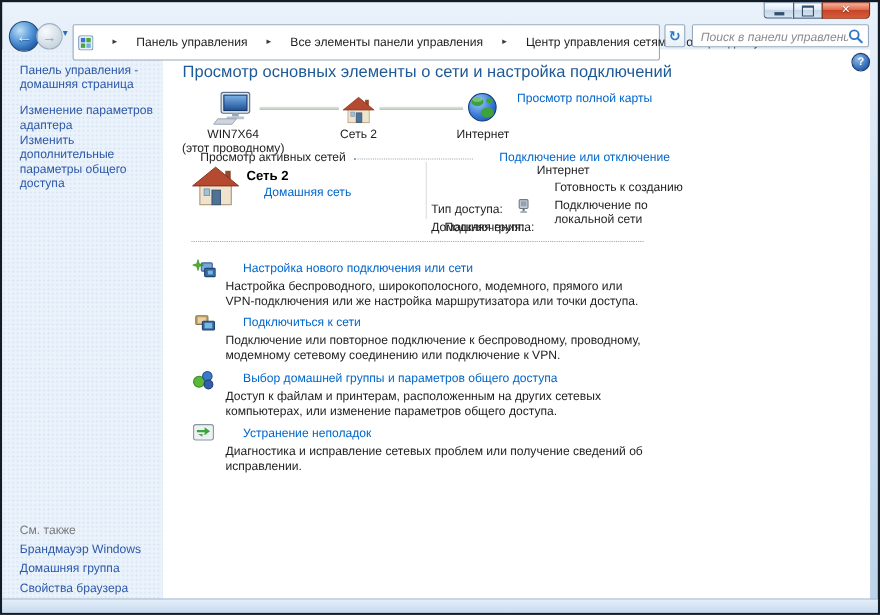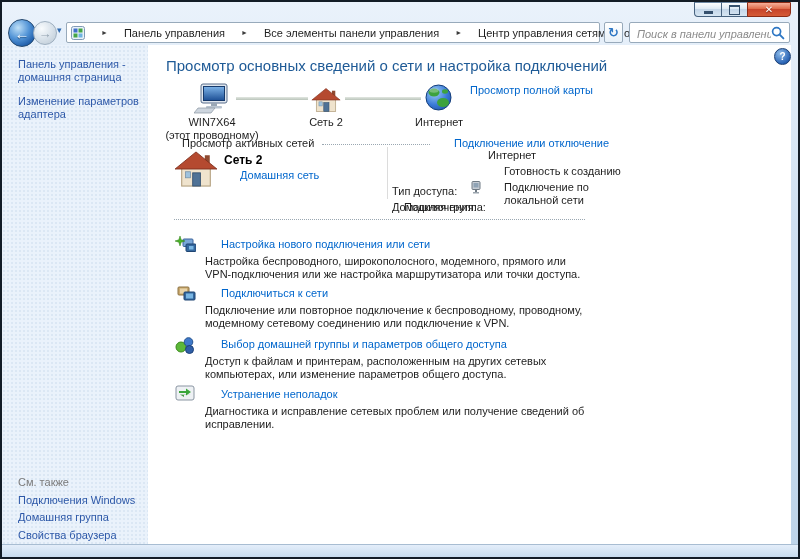--- a/index.html
+++ b/index.html
@@ -21,21 +21,21 @@
   .glyph-max{display:block;width:9px;height:7px;border:1px solid #35506d;border-top-width:2px;background:transparent;}
   
   .navbtn{position:absolute;border-radius:50%;display:flex;align-items:center;justify-content:center;z-index:20;}
   .back{left:8px;top:19px;width:26px;height:26px;border:1px solid #23486f;
         background:radial-gradient(circle at 35% 30%,#bfe0f7,#5193d6 45%,#1f5ca8 78%,#16477f);
         color:#fff;font-size:15px;font-weight:bold;text-shadow:0 1px 1px #123c66;}
   .fwd{left:33px;top:21px;width:22px;height:22px;border:1px solid #9fb0c0;
         background:radial-gradient(circle at 35% 30%,#f8fbfd,#d5dfe8 55%,#bac7d3);
         color:#95a4b1;font-size:13px;font-weight:bold;}
   .caret-sm{position:absolute;left:57px;top:25px;font-size:9px;color:#2f6ab0;z-index:20;}
-  .crumb-bar{position:absolute;left:66px;top:22px;width:534px;height:21px;background:#fff;
+  .crumb-bar{position:absolute;left:66px;top:22px;width:534px;height:33px;background:#fff;
         border:1px solid #98aabb;border-radius:2px;box-sizing:border-box;display:flex;
         align-items:center;padding:0 4px;z-index:20;gap:10px;}
   .crumb-sep{font-size:7px;color:#3c3c3c;margin:0 6px;}
   .crumb{font-size:11px;color:#1e1e1e;white-space:nowrap;}
   .crumb-caret{margin-left:auto;font-size:9px;color:#4a78ad;padding:0 3px;}
   .refresh-btn{position:absolute;left:604px;top:22px;width:19px;height:21px;box-sizing:border-box;
         background:linear-gradient(#fff,#e8f1f9);border:1px solid #98aabb;border-radius:2px;
         display:flex;align-items:center;justify-content:center;color:#2e77c4;
         font-size:13px;font-weight:bold;z-index:20;}
   .search-box{position:absolute;left:629px;top:22px;width:161px;height:21px;background:#fff;
@@ -131,28 +131,29 @@
       <svg width="14" height="14" viewBox="0 0 14 14">
         <circle cx="5.6" cy="5.6" r="4" fill="none" stroke="#2e77c4" stroke-width="1.7"></circle>
         <line x1="8.7" y1="8.7" x2="12.4" y2="12.4" stroke="#2e77c4" stroke-width="1.9" stroke-linecap="round"></line>
       </svg>
     </span>
   </div>
 
   <div class="sidebar">
     <div class="side-link" style="top:13px;">Панель управления - домашняя страница</div>
     <div class="side-link" style="top:50px;">Изменение параметров адаптера</div>
+    <div class="side-link" style="top:77px;">Изменить дополнительные параметры общего доступа</div>
     <div class="side-head" style="top:431px;">См. также</div>
-    <div class="side-link" style="top:449px;">Подключения Windows</div>
+    <div class="side-link" style="top:449px;">Брандмауэр Windows</div>
     <div class="side-link" style="top:466px;">Домашняя группа</div>
     <div class="side-link" style="top:484px;">Свойства браузера</div>
   </div>
 
   <div class="main">
-    <div class="heading">Просмотр основных сведений о сети и настройка подключений</div>
+    <div class="heading">Просмотр основных элементы о сети и настройка подключений</div>
     <div class="help-badge">
         <span>?</span>
       </div>
 
     <span class="icon-wrap" style="position:absolute;left:46px;top:38px;">
       <svg width="36" height="31" viewBox="0 0 36 31">
         <defs>
             <linearGradient id="scr" x1="0" y1="0" x2="0" y2="1">
           <stop offset="0" stop-color="#7db3e8"></stop>
               <stop offset="1" stop-color="#1d4f95"></stop>

